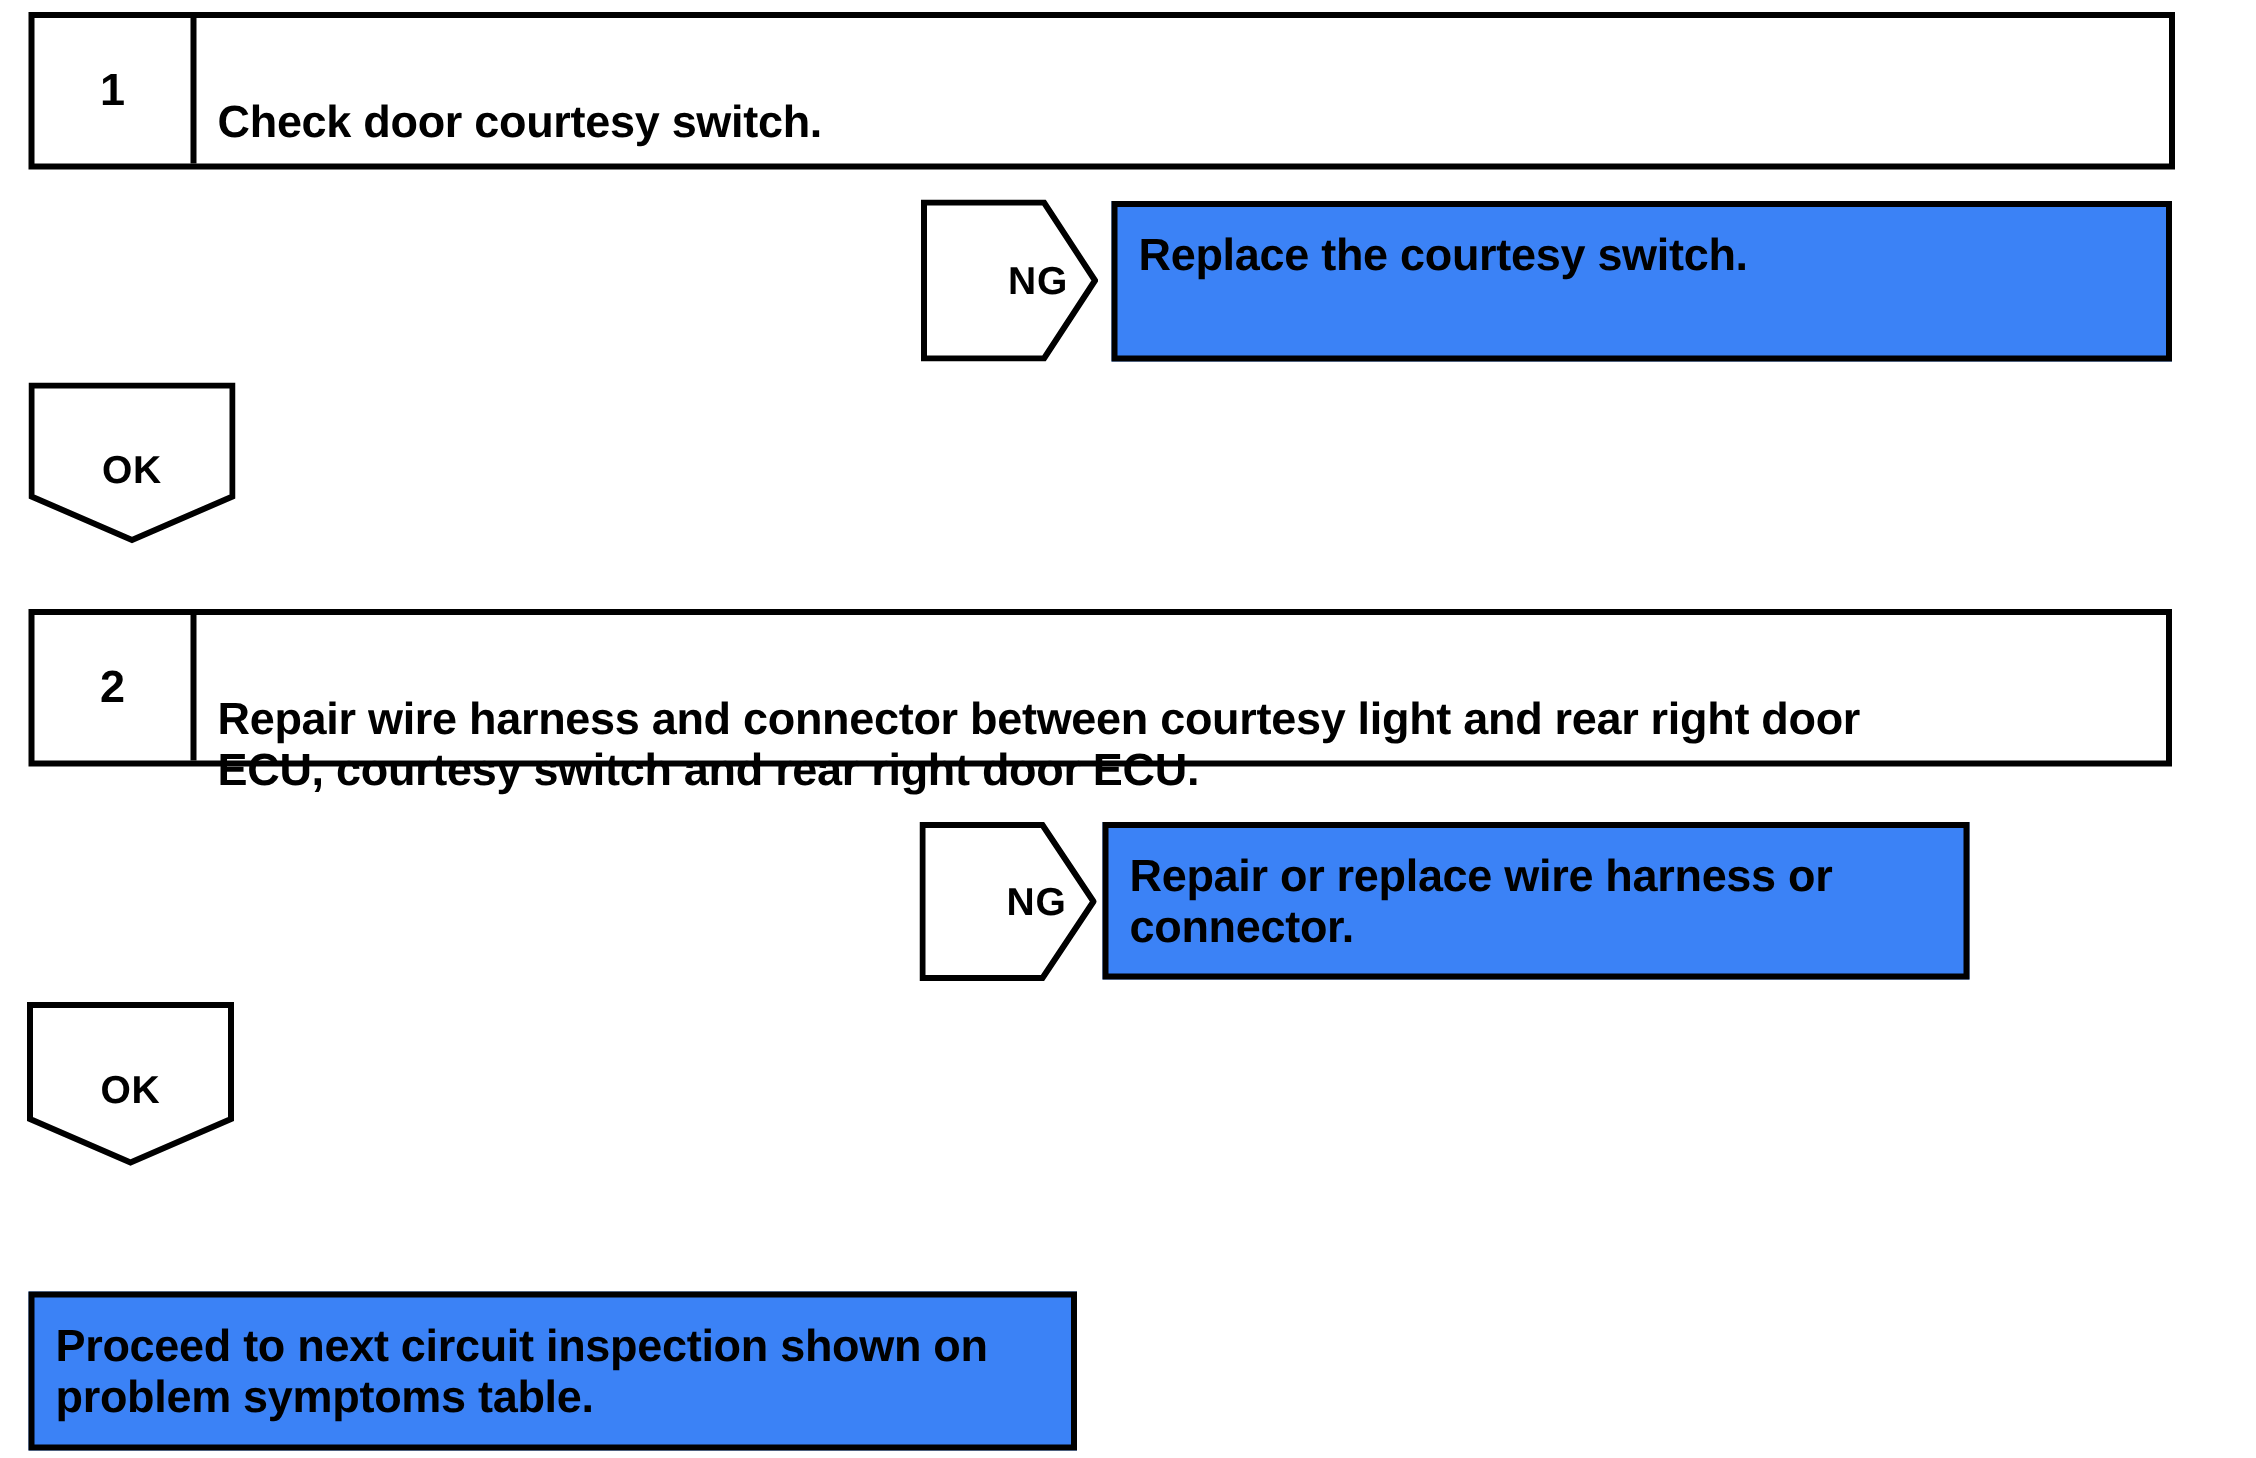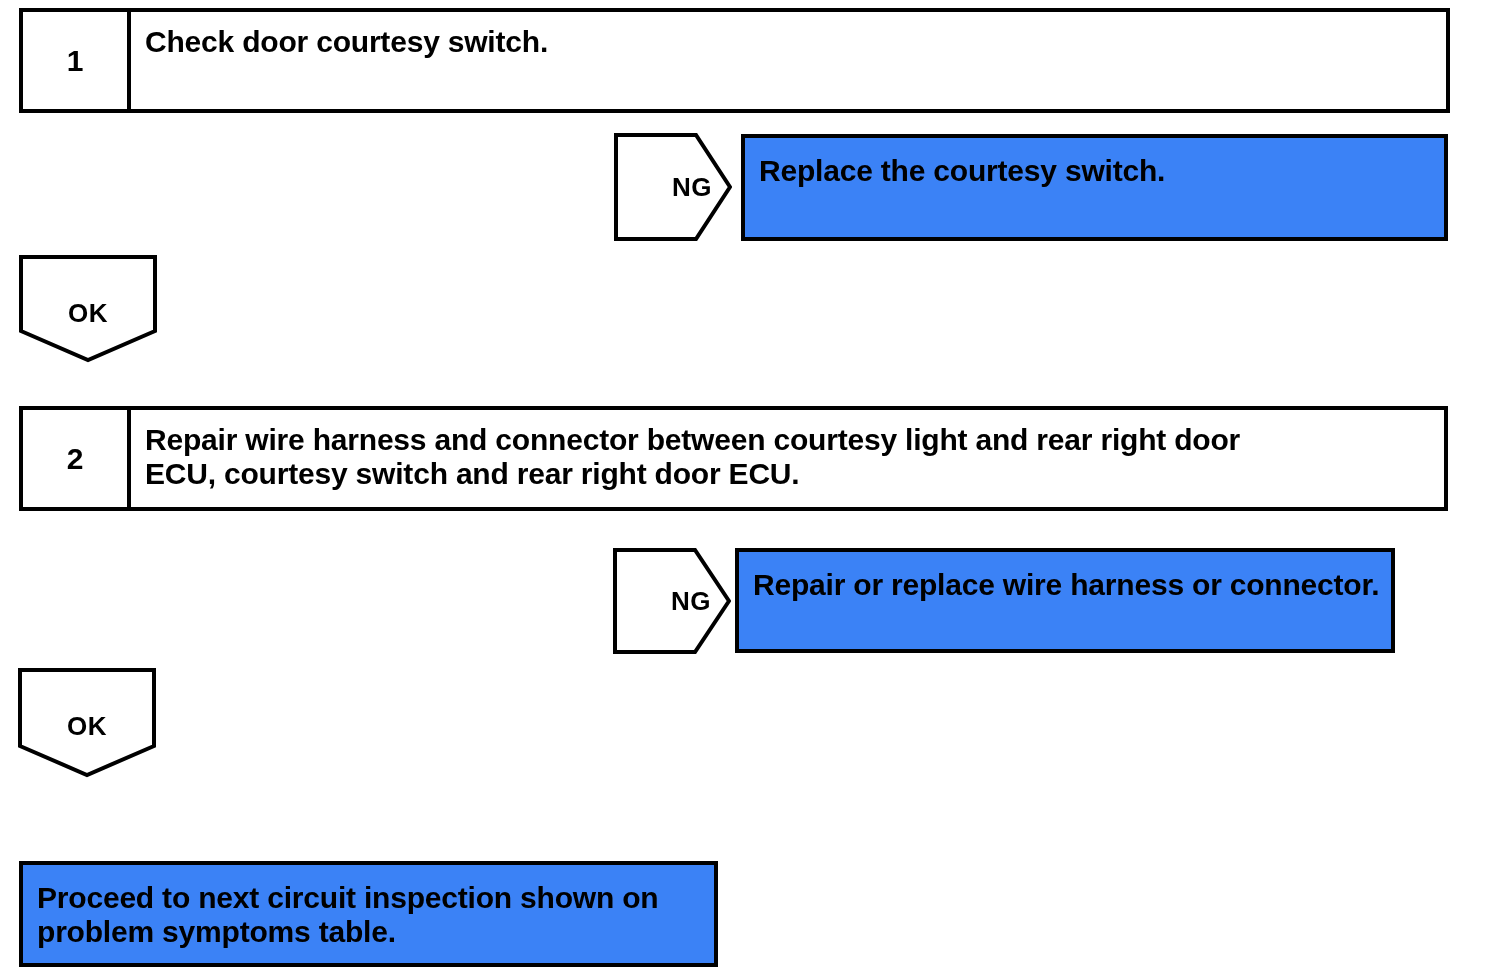--- a/index.html
+++ b/index.html
@@ -46,20 +46,21 @@
     flex: 1 1 auto;
     display: flex;
     align-items: flex-start;
     padding: 13px 10px 0 14px;
     font-size: 30px;
     font-weight: bold;
     line-height: 1.14;
     color: #000000;
     letter-spacing: -0.2px;
     white-space: pre-line;
+    margin-top: 40px;
   }
 
   
   .result-box {
     position: absolute;
     box-sizing: border-box;
     border: 4px solid #000000;
     background: #3b82f6;
     display: flex;
     align-items: flex-start;
@@ -154,21 +155,21 @@
 ECU, courtesy switch and rear right door ECU.</div>
   </div>
 
   <div class="ng-arrow" style="left:613px; top:548px; width:118px; height:106px;">
     <svg width="118" height="106" viewBox="0 0 118 106" aria-hidden="true">
       <polygon points="2,2 82,2 116,53 82,104 2,104" fill="#ffffff" stroke="#000000" stroke-width="4" stroke-linejoin="miter"></polygon>
     </svg>
     <span class="ng-label">NG</span>
   </div>
 
-  <div class="result-box" style="left:735px; top:548px; width:660px; height:105px;">
+  <div class="result-box" style="left:735px; top:548px; width:578px; height:105px;">
     <span class="result-text">Repair or replace wire harness or connector.</span>
   </div>
 
   <div class="ok-arrow" style="left:18px; top:668px; width:138px; height:110px;">
     <svg width="138" height="110" viewBox="0 0 138 110" aria-hidden="true">
       <polygon points="2,2 136,2 136,78 69,107 2,78" fill="#ffffff" stroke="#000000" stroke-width="4" stroke-linejoin="miter"></polygon>
     </svg>
     <span class="ok-label">OK</span>
   </div>
 

